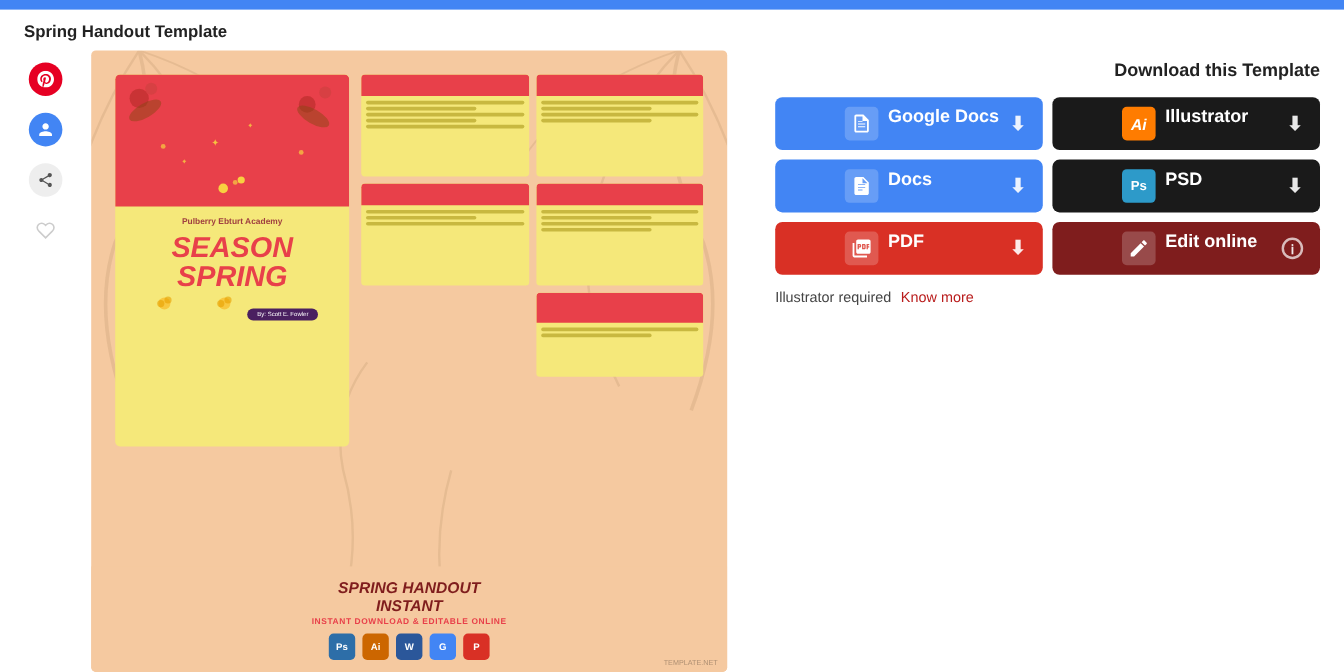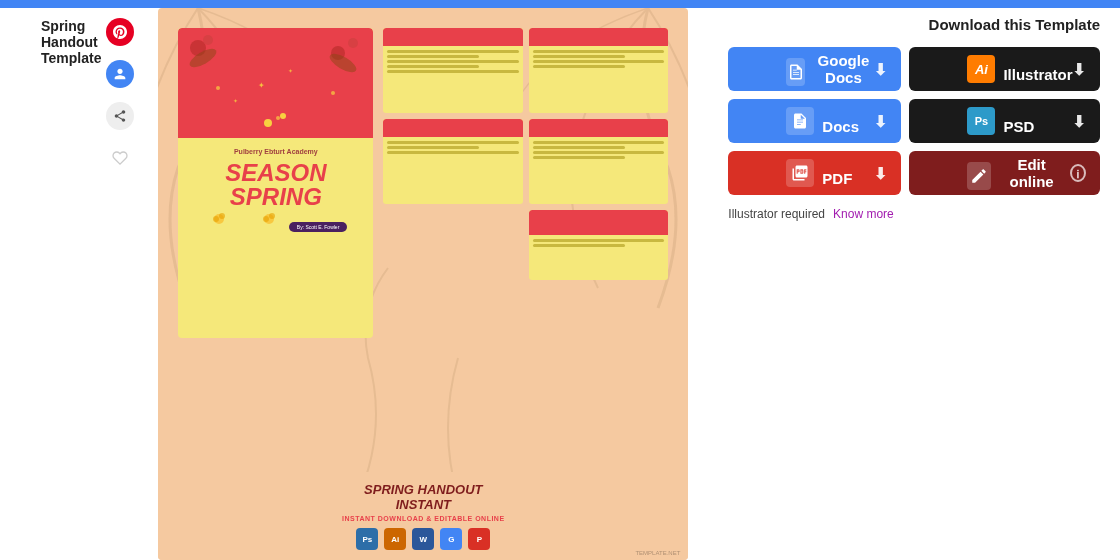--- a/index.html
+++ b/index.html
@@ -12,23 +12,23 @@
     }
 
     
     .top-border {
       height: 8px;
       background: #4285f4;
     }
 
     .page-content {
       display: flex;
+      flex-direction: column;
       height: 552px;
       padding: 0 20px;
-      margin-left: 21px;
     }
 
     
     .header {
       padding: 10px 0 8px 0;
       font-size: 14px;
       font-weight: bold;
       color: #222;
     }
 
@@ -269,21 +269,21 @@
       border-radius: 6px;
       border: none;
       cursor: pointer;
       font-size: 15px;
       font-weight: bold;
       color: #fff;
     }
 
     .dl-btn .btn-left {
       display: flex;
-      align-items: flex-end;
+      align-items: flex-start;
       gap: 8px;
       padding-left: 44px;
     }
 
     .dl-btn .btn-icon {
       width: 28px;
       height: 28px;
       border-radius: 4px;
       display: flex;
       align-items: center;
@@ -314,21 +314,21 @@
     .attribution {
       margin-top: 12px;
       font-size: 12px;
       color: #444;
       display: flex;
       align-items: center;
       gap: 8px;
     }
 
     .know-more {
-      color: #a21caf;
+      color: #b91c1c;
       text-decoration: none;
       font-size: 12px;
     }
 
     .info-icon {
       width: 18px;
       height: 18px;
       border-radius: 50%;
       border: 2px solid rgba(255,255,255,0.7);
       display: flex;

